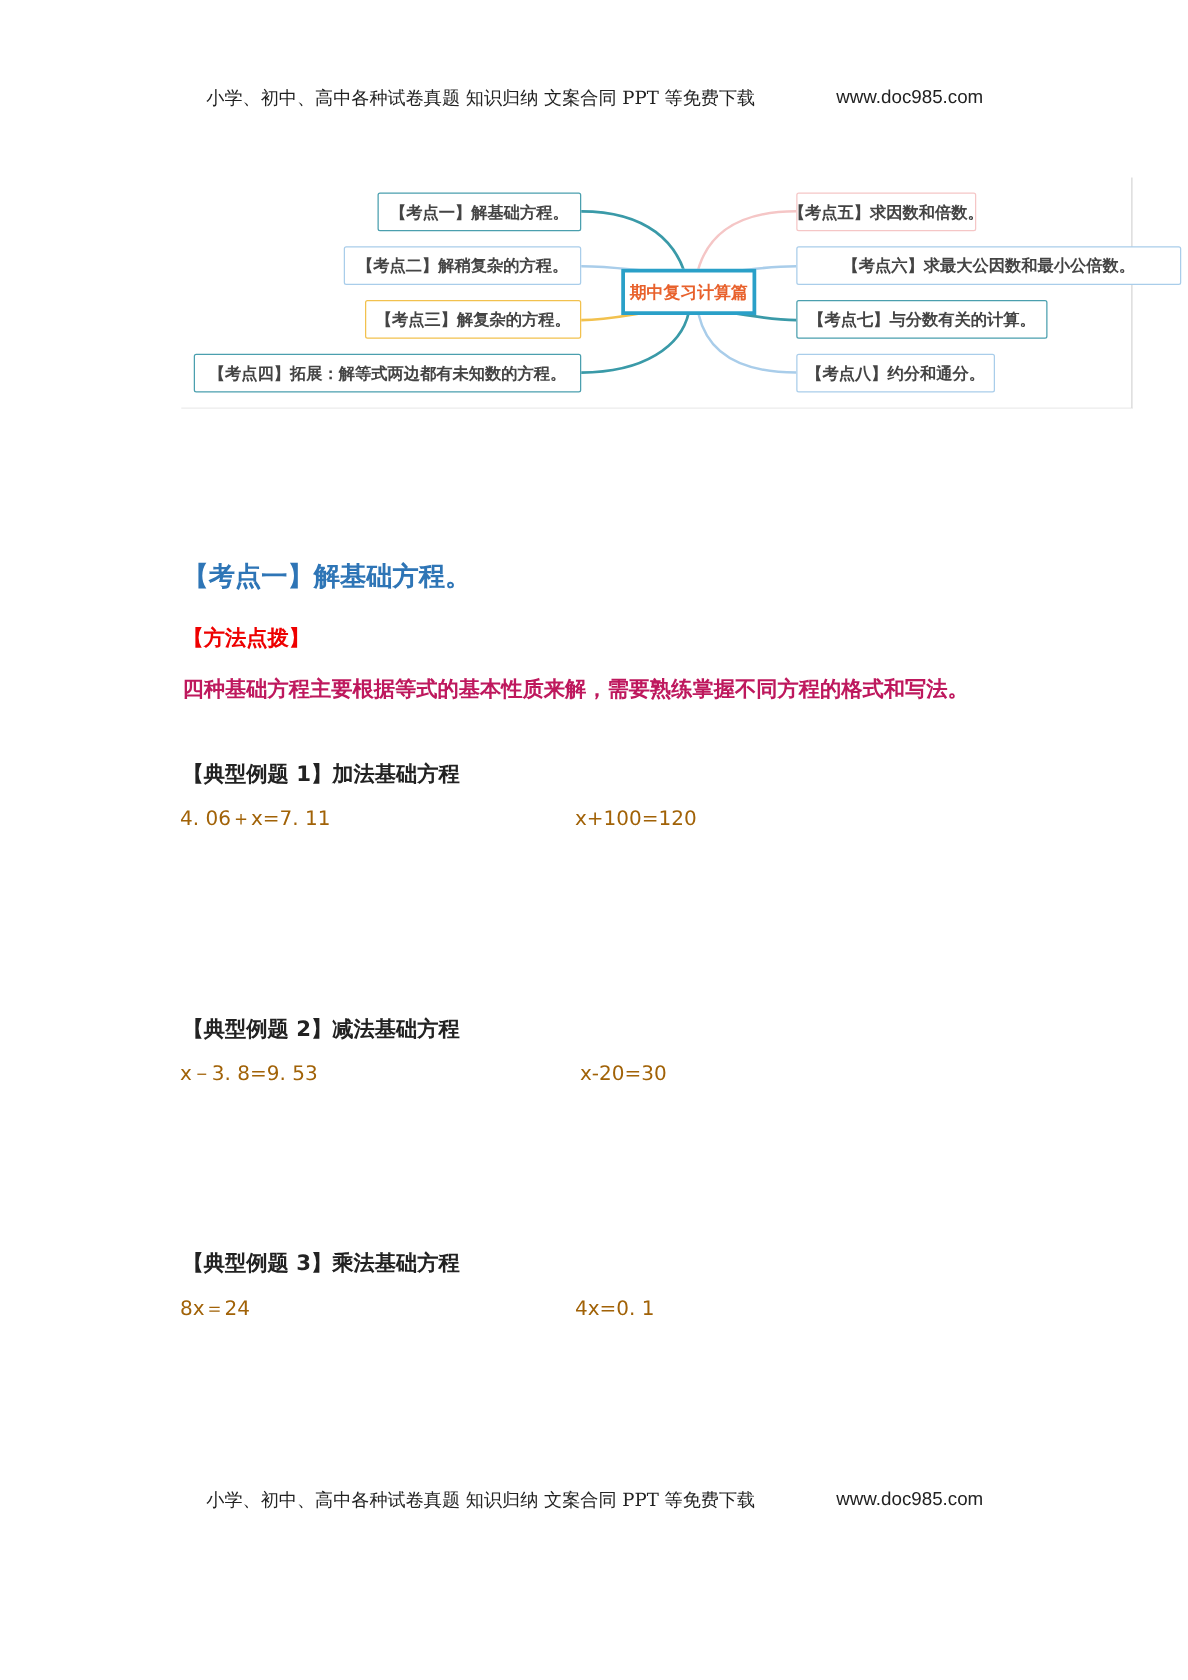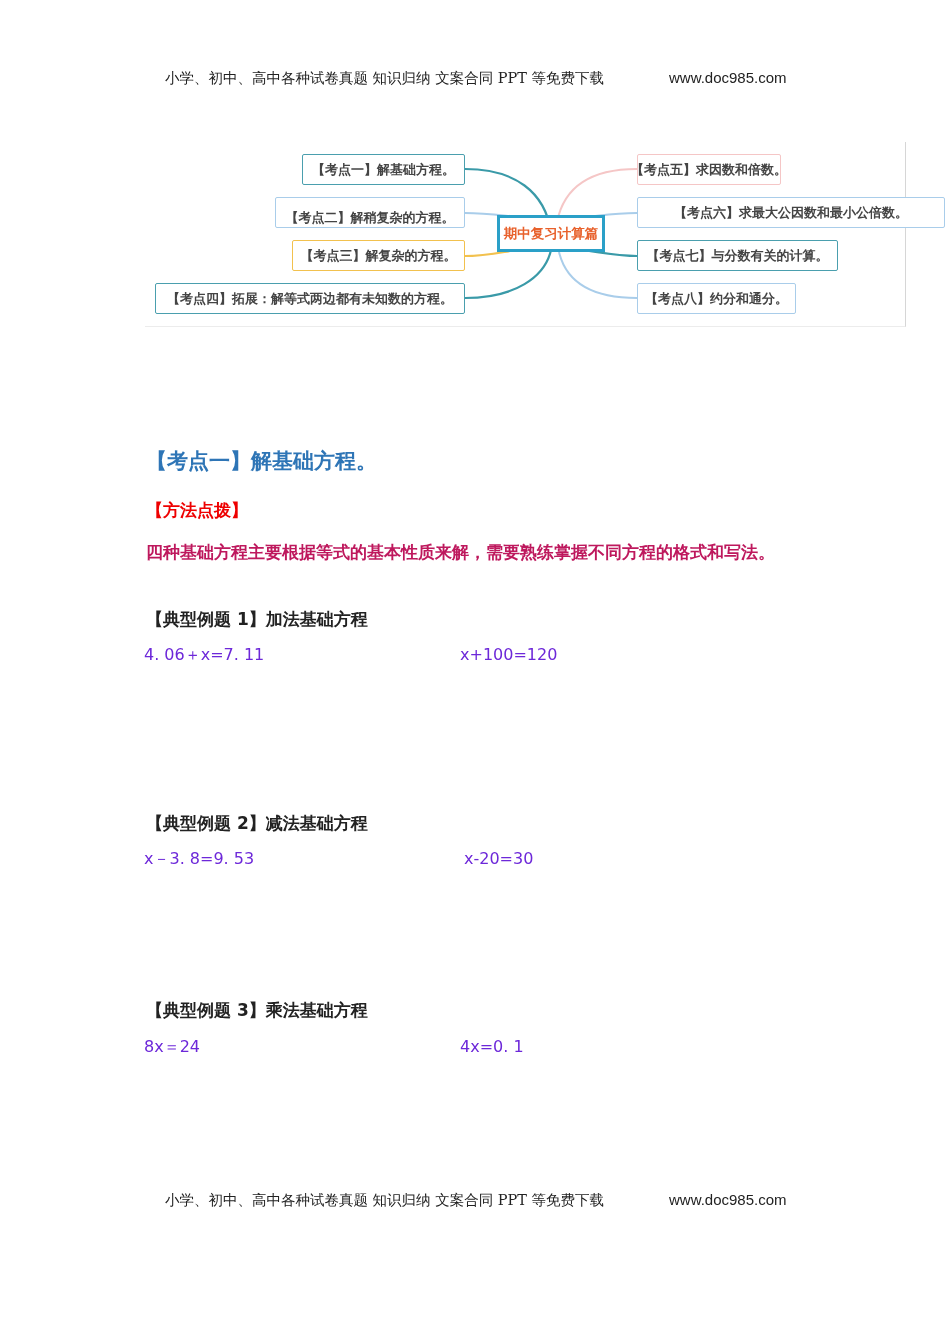--- a/index.html
+++ b/index.html
@@ -22,21 +22,21 @@
           color: #444; display: flex; align-items: center; justify-content: center; white-space: nowrap; }
   .center-node { position: absolute; box-sizing: border-box; background: #fff;
           border: 3px solid #2aa0c8; font-size: 13.5px; font-weight: bold; color: #e8612c;
           display: flex; align-items: center; justify-content: center; white-space: nowrap; }
 
   .section-title { position: absolute; left: 146px; top: 447px; font-size: 21px; font-weight: bold; color: #2e75b6; }
   .method-title { position: absolute; left: 146px; top: 499px; font-size: 17px; font-weight: bold; color: #ee0000; }
   .method-body { position: absolute; left: 146px; top: 533px; width: 680px; font-size: 17px; font-weight: bold;
                  color: #be185d; line-height: 38px; }
   .example-title { position: absolute; left: 146px; font-size: 17px; font-weight: bold; color: #222; }
-  .eq { position: absolute; font-size: 16px; color: #6d28d9; font-family: "DejaVu Sans", sans-serif; white-space: nowrap; }
+  .eq { position: absolute; font-size: 16px; color: #a16207; font-family: "DejaVu Sans", sans-serif; white-space: nowrap; }
 </style>
 </head>
 <body>
 
 <div class="page-header">
   <span class="hf-text">小学、初中、高中各种试卷真题  知识归纳  文案合同  PPT 等免费下载</span>
   <span class="hf-url">www.doc985.com</span>
 </div>
 
 <div class="mindmap">
@@ -49,21 +49,21 @@
 
     <path d="M492 27 C 440 27, 418 50, 412 80" stroke="#f5c6c6" stroke-width="2" fill="none"></path>
     <path d="M492 71 C 465 71, 450 75, 430 76" stroke="#a9cdea" stroke-width="2" fill="none"></path>
     <path d="M492 114 C 470 114, 455 110, 430 107" stroke="#3a9aa8" stroke-width="2.2" fill="none"></path>
     <path d="M492 156 C 440 156, 420 135, 414 110" stroke="#a9cdea" stroke-width="2" fill="none"></path>
   </svg>
 
   <div class="node" style="left:157px; top:12px; width:163px; border-color:#4a9fae;">
     <span>【考点一】解基础方程。</span>
   </div>
-  <div class="node" style="left:130px; top:55px; width:190px; border-color:#a9cdea;align-items:flex-end;">
+  <div class="node" style="left:130px; top:55px; width:190px; border-color:#a9cdea;">
     <span>【考点二】解稍复杂的方程。</span>
   </div>
   <div class="node" style="left:147px; top:98px; width:173px; border-color:#f2c14e;">
     <span>【考点三】解复杂的方程。</span>
   </div>
   <div class="node" style="left:10px; top:141px; width:310px; border-color:#4a9fae;">
     <span>【考点四】拓展：解等式两边都有未知数的方程。</span>
   </div>
 
   <div class="center-node" style="left:352px; top:73px; width:108px; height:37px;">

